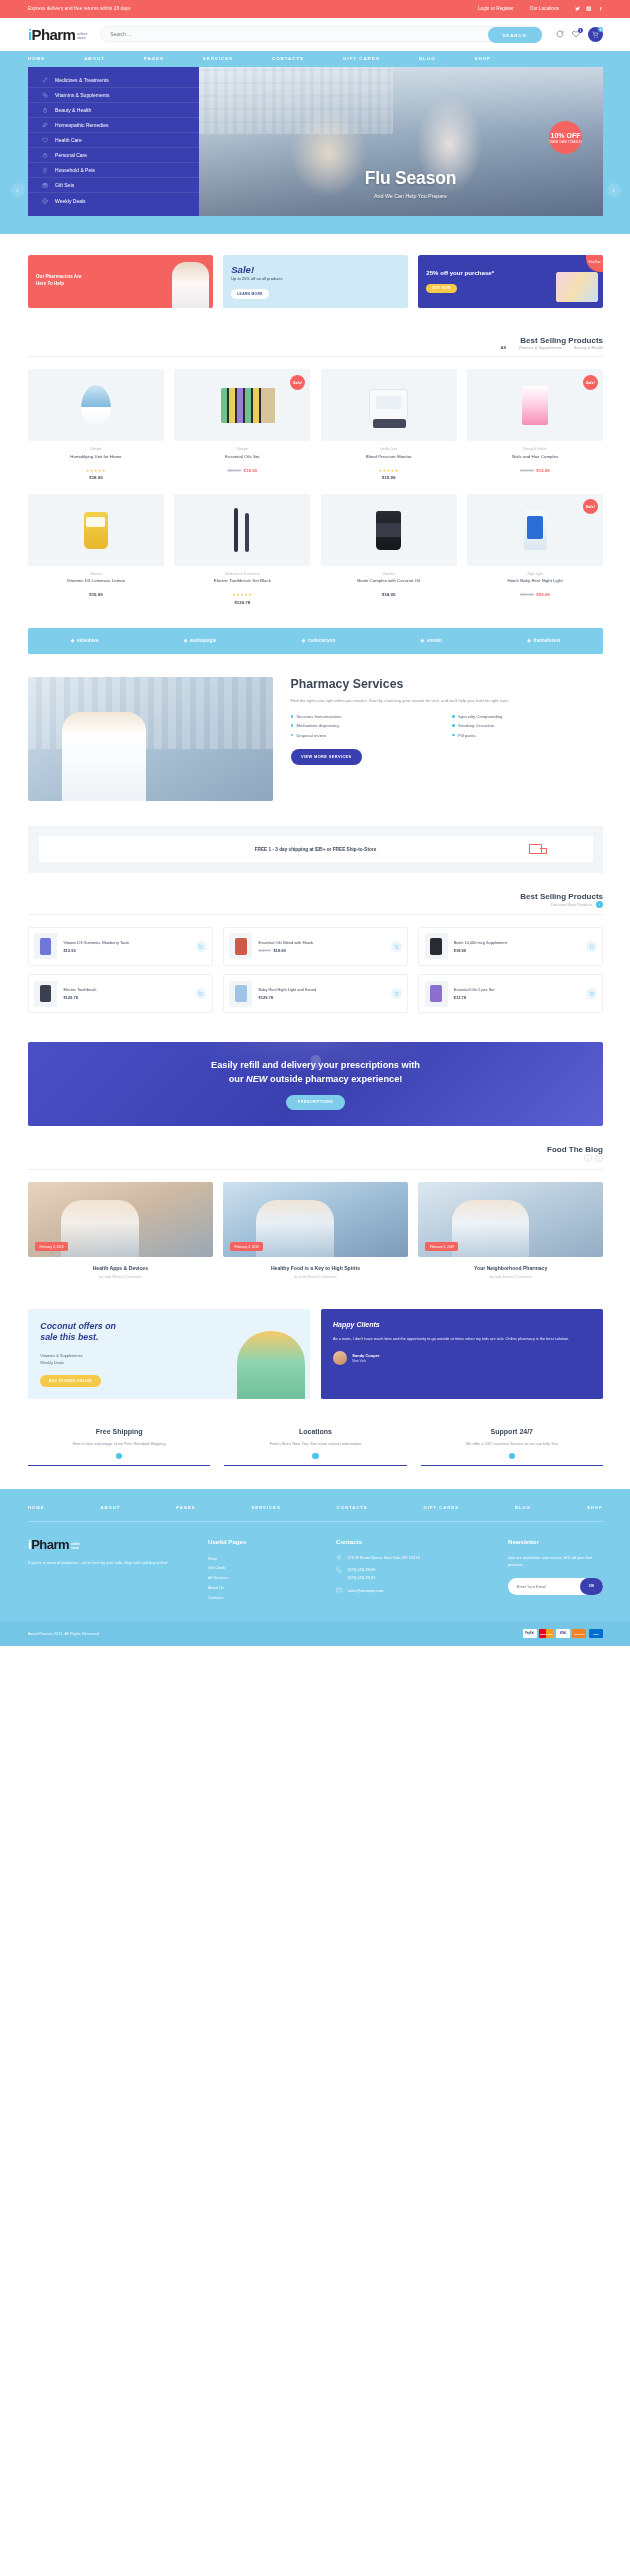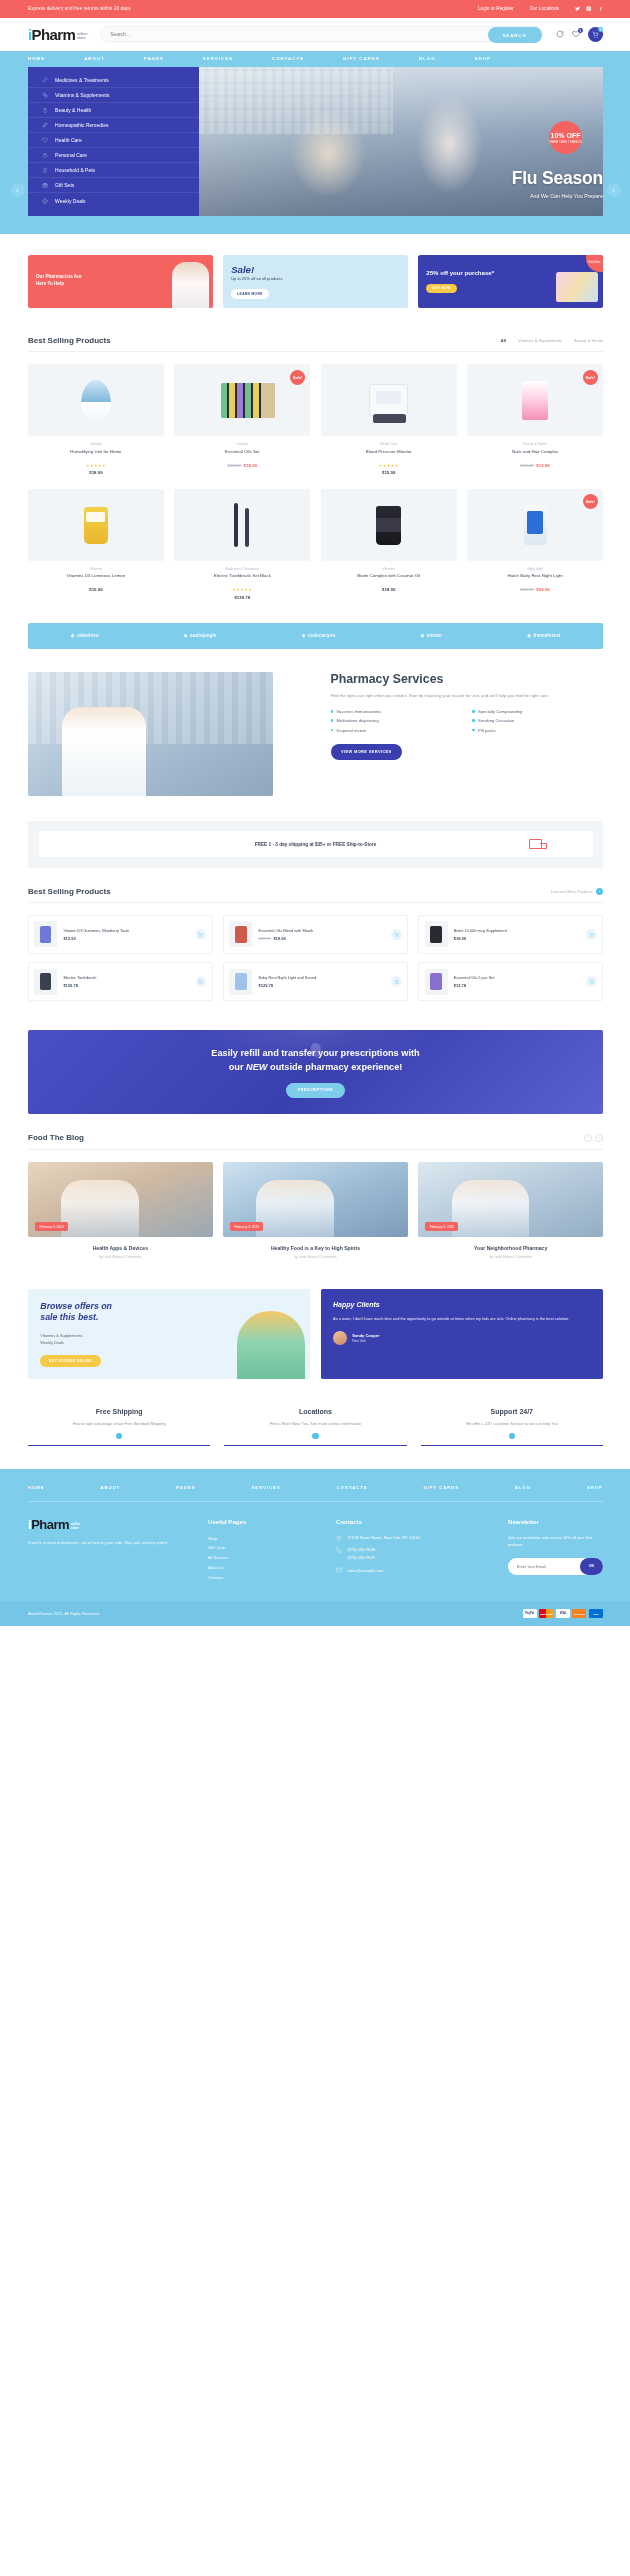--- a/index.html
+++ b/index.html
@@ -70,21 +70,21 @@
     background:
       radial-gradient(ellipse 61px 70px at 32% 58%, rgba(240,225,205,.85), transparent 62%),
       radial-gradient(ellipse 53px 79px at 62% 52%, rgba(250,240,232,.8), transparent 62%),
       linear-gradient(180deg, rgba(225,235,242,.75) 0%, rgba(150,170,190,.35) 45%, rgba(60,75,100,.5) 100%);
   }
   .hero-img::after { content:""; position:absolute; left:0; top:0; width:48%; height:45%;
     background:
       repeating-linear-gradient(90deg, rgba(255,255,255,.35) 0 5.3px, rgba(210,215,220,.3) 5.3px 9.6px),
       repeating-linear-gradient(0deg, rgba(255,255,255,.2) 0 11.4px, rgba(180,190,200,.35) 11.4px 13px);
     opacity:.55; }
-  .hero-copy { position:absolute; left:0; right:0; bottom:17.5px; text-align:right; z-index:3; color:#fff;padding-left:19px; }
+  .hero-copy { position:absolute; left:0; right:0; bottom:17.5px; text-align:center; z-index:3; color:#fff;padding-left:19px; }
   .hero-title { font-size:17.5px; font-weight:800; line-height:1.08; letter-spacing:-0.2px;
     text-shadow:0 0.9px 2.6px rgba(0,0,0,.25); }
   .hero-sub { font-size:5.3px; margin-top:4.4px; text-shadow:0 0.9px 1.8px rgba(0,0,0,.3); }
   .hero-badge { position:absolute; right:21px; top:54px; width:33px; height:33px; border-radius:50%;
     background:#f4635f; color:#fff; display:flex; flex-direction:column; align-items:center;
     justify-content:center; z-index:4; text-align:center; line-height:1.05; }
   .hero-badge .b1 { font-size:7px; font-weight:800; }
   .hero-badge .b2 { font-size:2.8px; margin-top:1.8px; opacity:.95; }
   .slider-arrow { position:absolute; top:116px; width:14px; height:14px; border-radius:50%;
     background:#8ed4ef; color:#fff; display:flex; align-items:center; justify-content:center;
@@ -111,22 +111,22 @@
   .promo-corner { position:absolute; right:0; top:0; width:17.5px; height:17.5px;
     background:#f4635f; color:#fff; font-size:2.6px; display:flex; align-items:center;
     justify-content:center; border-bottom-left-radius:14px; text-align:center; line-height:1.1; }
   .promo-doc { position:absolute; right:3.5px; bottom:0; width:37px; height:46px;
     background:linear-gradient(180deg,#e8dcc8 0%,#fff 45%,#eef3f7 100%); border-radius:14px 14px 0 0;
     opacity:.95; }
   .promo-pills { position:absolute; right:5.3px; bottom:5.3px; width:42px; height:30px;
     background:linear-gradient(120deg,#ffd9e8,#ffe9b0,#cfe9f7); border-radius:2.6px; opacity:.95; }
 
   
-  .sec-head { display:flex; align-items:center; justify-content:space-between;
-    border-bottom:0.9px solid #eceff3; padding-bottom:6.1px; margin-bottom:12.3px; }
+  .sec-head { display:flex; align-items:flex-end; justify-content:space-between;
+    border-bottom:0.9px solid #eceff3; padding-bottom:6.1px; margin-bottom:12.3px;flex-direction:column; }
   .sec-title { font-size:8px; font-weight:600; color:#3c4858; }
   .sec-tabs { display:flex; gap:12.3px; font-size:4px; color:#a6aebb; }
   .sec-tabs .active { color:#3c4858; font-weight:600; }
 
   
   .products { padding:12.3px 0 8.8px; }
   .pgrid { display:grid; grid-template-columns:repeat(4,1fr); gap:10.5px; }
   .pcard { }
   .pimg { height:72px; background:#f1f5f8; border-radius:1.8px; position:relative;
     display:flex; align-items:center; justify-content:center; overflow:hidden; }
@@ -172,21 +172,21 @@
   
   .services { padding:23px 0 16px; }
   .services .container { display:flex; gap:17.5px; align-items:flex-start; }
   .svc-img { width:245px; height:124px; border-radius:1.8px; overflow:hidden; position:relative;
     background:linear-gradient(150deg,#d6e3ec 0%,#a9bfd2 55%,#8fa6bd 100%); }
   .svc-img::before { content:""; position:absolute; left:0; top:0; width:100%; height:58%;
     background:repeating-linear-gradient(90deg, rgba(255,255,255,.45) 0 8px, rgba(205,215,225,.4) 8px 14px);
     opacity:.6; }
   .svc-img::after { content:""; position:absolute; left:14%; bottom:0; width:34%; height:72%;
     background:linear-gradient(180deg,#f3e6d6 0%,#fff 26%,#eef3f7 100%); border-radius:19px 19px 0 0; }
-  .svc-right { flex:1;margin-left:40px; }
+  .svc-right { flex:1; }
   .svc-title { font-size:12.3px; font-weight:600; color:#3c4858; }
   .svc-desc { font-size:4.2px; color:#8b94a3; line-height:1.75; margin-top:6.1px; }
   .svc-list { display:grid; grid-template-columns:1fr 1fr; gap:4.4px 10.5px; margin-top:9.6px; }
   .svc-li { font-size:4.2px; color:#5a6475; display:flex; align-items:center; gap:3.5px; }
   .svc-li .dot { width:2.6px; height:2.6px; border-radius:50%; background:#4ec2ea; flex:none; }
   .svc-btn { margin-top:11.4px; display:inline-block; background:#3a3fb0; color:#fff;
     padding:5.3px 10.5px; border-radius:9.6px; font-size:3.9px; font-weight:700; letter-spacing:0.4px; cursor:pointer; }
 
   
   .ship { margin:8.8px auto 0; width:575px; background:#f2f5f8; padding:10.5px; }
@@ -764,21 +764,21 @@
               </svg>
             </div>
           </div>
         </div>
     </div>
   </div>
 
   <div class="cta">
     <div class="cta-pill"></div>
     <div class="cta-txt">
-      <div>Easily refill and transfer your prescriptions with</div>
+      <div>Easily refill and delivery your prescriptions with</div>
       <div>
         <span>our</span>
         <span class="em">NEW</span>
         <span>outside pharmacy experience!</span>
       </div>
     </div>
     <div class="cta-btn">PRESCRIPTIONS</div>
   </div>
 
   <div class="blog">
@@ -813,21 +813,21 @@
             <div class="bmeta">by Linda Shares  0 Comments</div>
           </div>
         </div>
     </div>
   </div>
 
   <div class="offers">
     <div class="container">
       <div class="off-left">
         <div class="off-t">
-          <div>Browse offers on</div>
+          <div>Coconut offers on</div>
           <div>sale this best.</div>
         </div>
         <div class="off-links">
           <div>Vitamins &amp; Supplements</div>
           <div>Weekly Deals</div>
         </div>
         <div class="off-btn">BUY STORIES ONLINE</div>
         <div class="off-girl"></div>
       </div>
       <div class="off-right">

